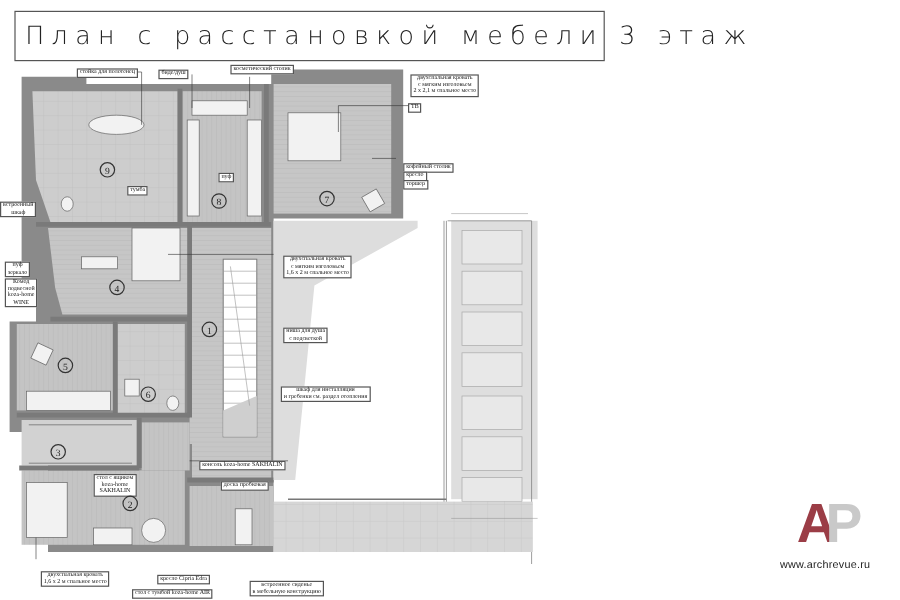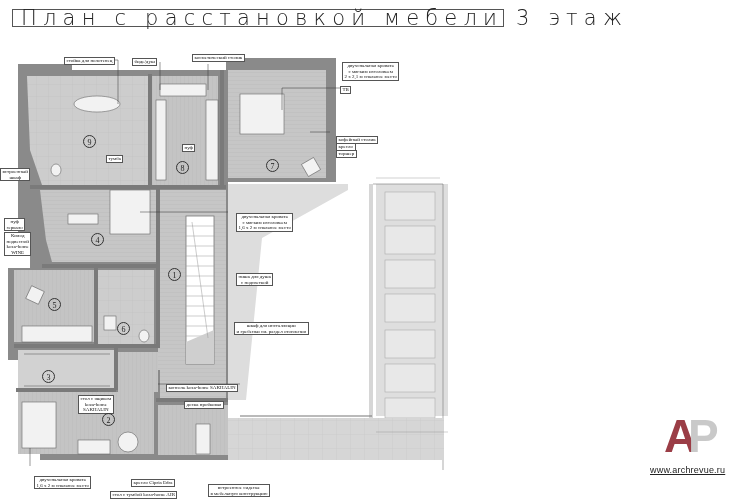--- a/index.html
+++ b/index.html
@@ -1,25 +1,25 @@
 <!DOCTYPE html>
 <html><head>
 <meta charset="utf-8">
 <style>
   html, body { margin:0; padding:0; }
   body { width:750px; height:500px; background:#ffffff; position:relative; overflow:hidden; font-family:"DejaVu Sans", sans-serif; }
-  .title-box { position:absolute; left:12px; top:9px; width:492px; height:18px; border:1.5px solid #555; box-sizing:border-box; display:flex; align-items:center; padding-left:8px; }
+  .title-box { position:absolute; left:12px; top:9px; width:492px; height:42px; border:1.5px solid #555; box-sizing:border-box; display:flex; align-items:center; padding-left:8px; }
   .title-box span { font-family:"DejaVu Sans", sans-serif; font-size:21px; letter-spacing:6.2px; color:#222; font-weight:300; white-space:nowrap; }
   .plan { position:absolute; left:0; top:0; width:750px; height:500px; }
   .lbl { position:absolute; font-family:"Liberation Serif", serif; font-size:5px; line-height:5.6px; color:#111; background:#fff; border:0.6px solid #555; padding:0 1.5px; text-align:center; white-space:nowrap; }
   .num { position:absolute; width:13px; height:13px; border:1px solid #333; border-radius:50%; font-family:"Liberation Serif", serif; font-size:8px; line-height:13px; text-align:center; color:#222; background:transparent; box-sizing:border-box; }
   .logo { position:absolute; left:664px; top:418px; width:40px; height:36px; }
   .logo .a { position:absolute; left:0; top:0; font-family:"Liberation Sans", sans-serif; font-weight:bold; font-size:46px; line-height:36px; color:#9b3d46; }
   .logo .p { position:absolute; left:24px; top:0; font-family:"Liberation Sans", sans-serif; font-weight:bold; font-size:46px; line-height:36px; color:#c9c9c9; }
-  .site { position:absolute; left:650px; top:465px; font-family:"Liberation Sans", sans-serif; font-size:9px; color:#222; letter-spacing:0.2px;text-decoration:underline; }
+  .site { position:absolute; left:650px; top:465px; font-family:"Liberation Sans", sans-serif; font-size:9px; color:#222; letter-spacing:0.2px; }
 </style>
 </head>
 <body>
 
 <div class="title-box">
   <span>План с расстановкой мебели 3 этаж</span>
 </div>
 
 <svg class="plan" viewBox="0 0 750 500" xmlns="http://www.w3.org/2000/svg">
   <defs>

